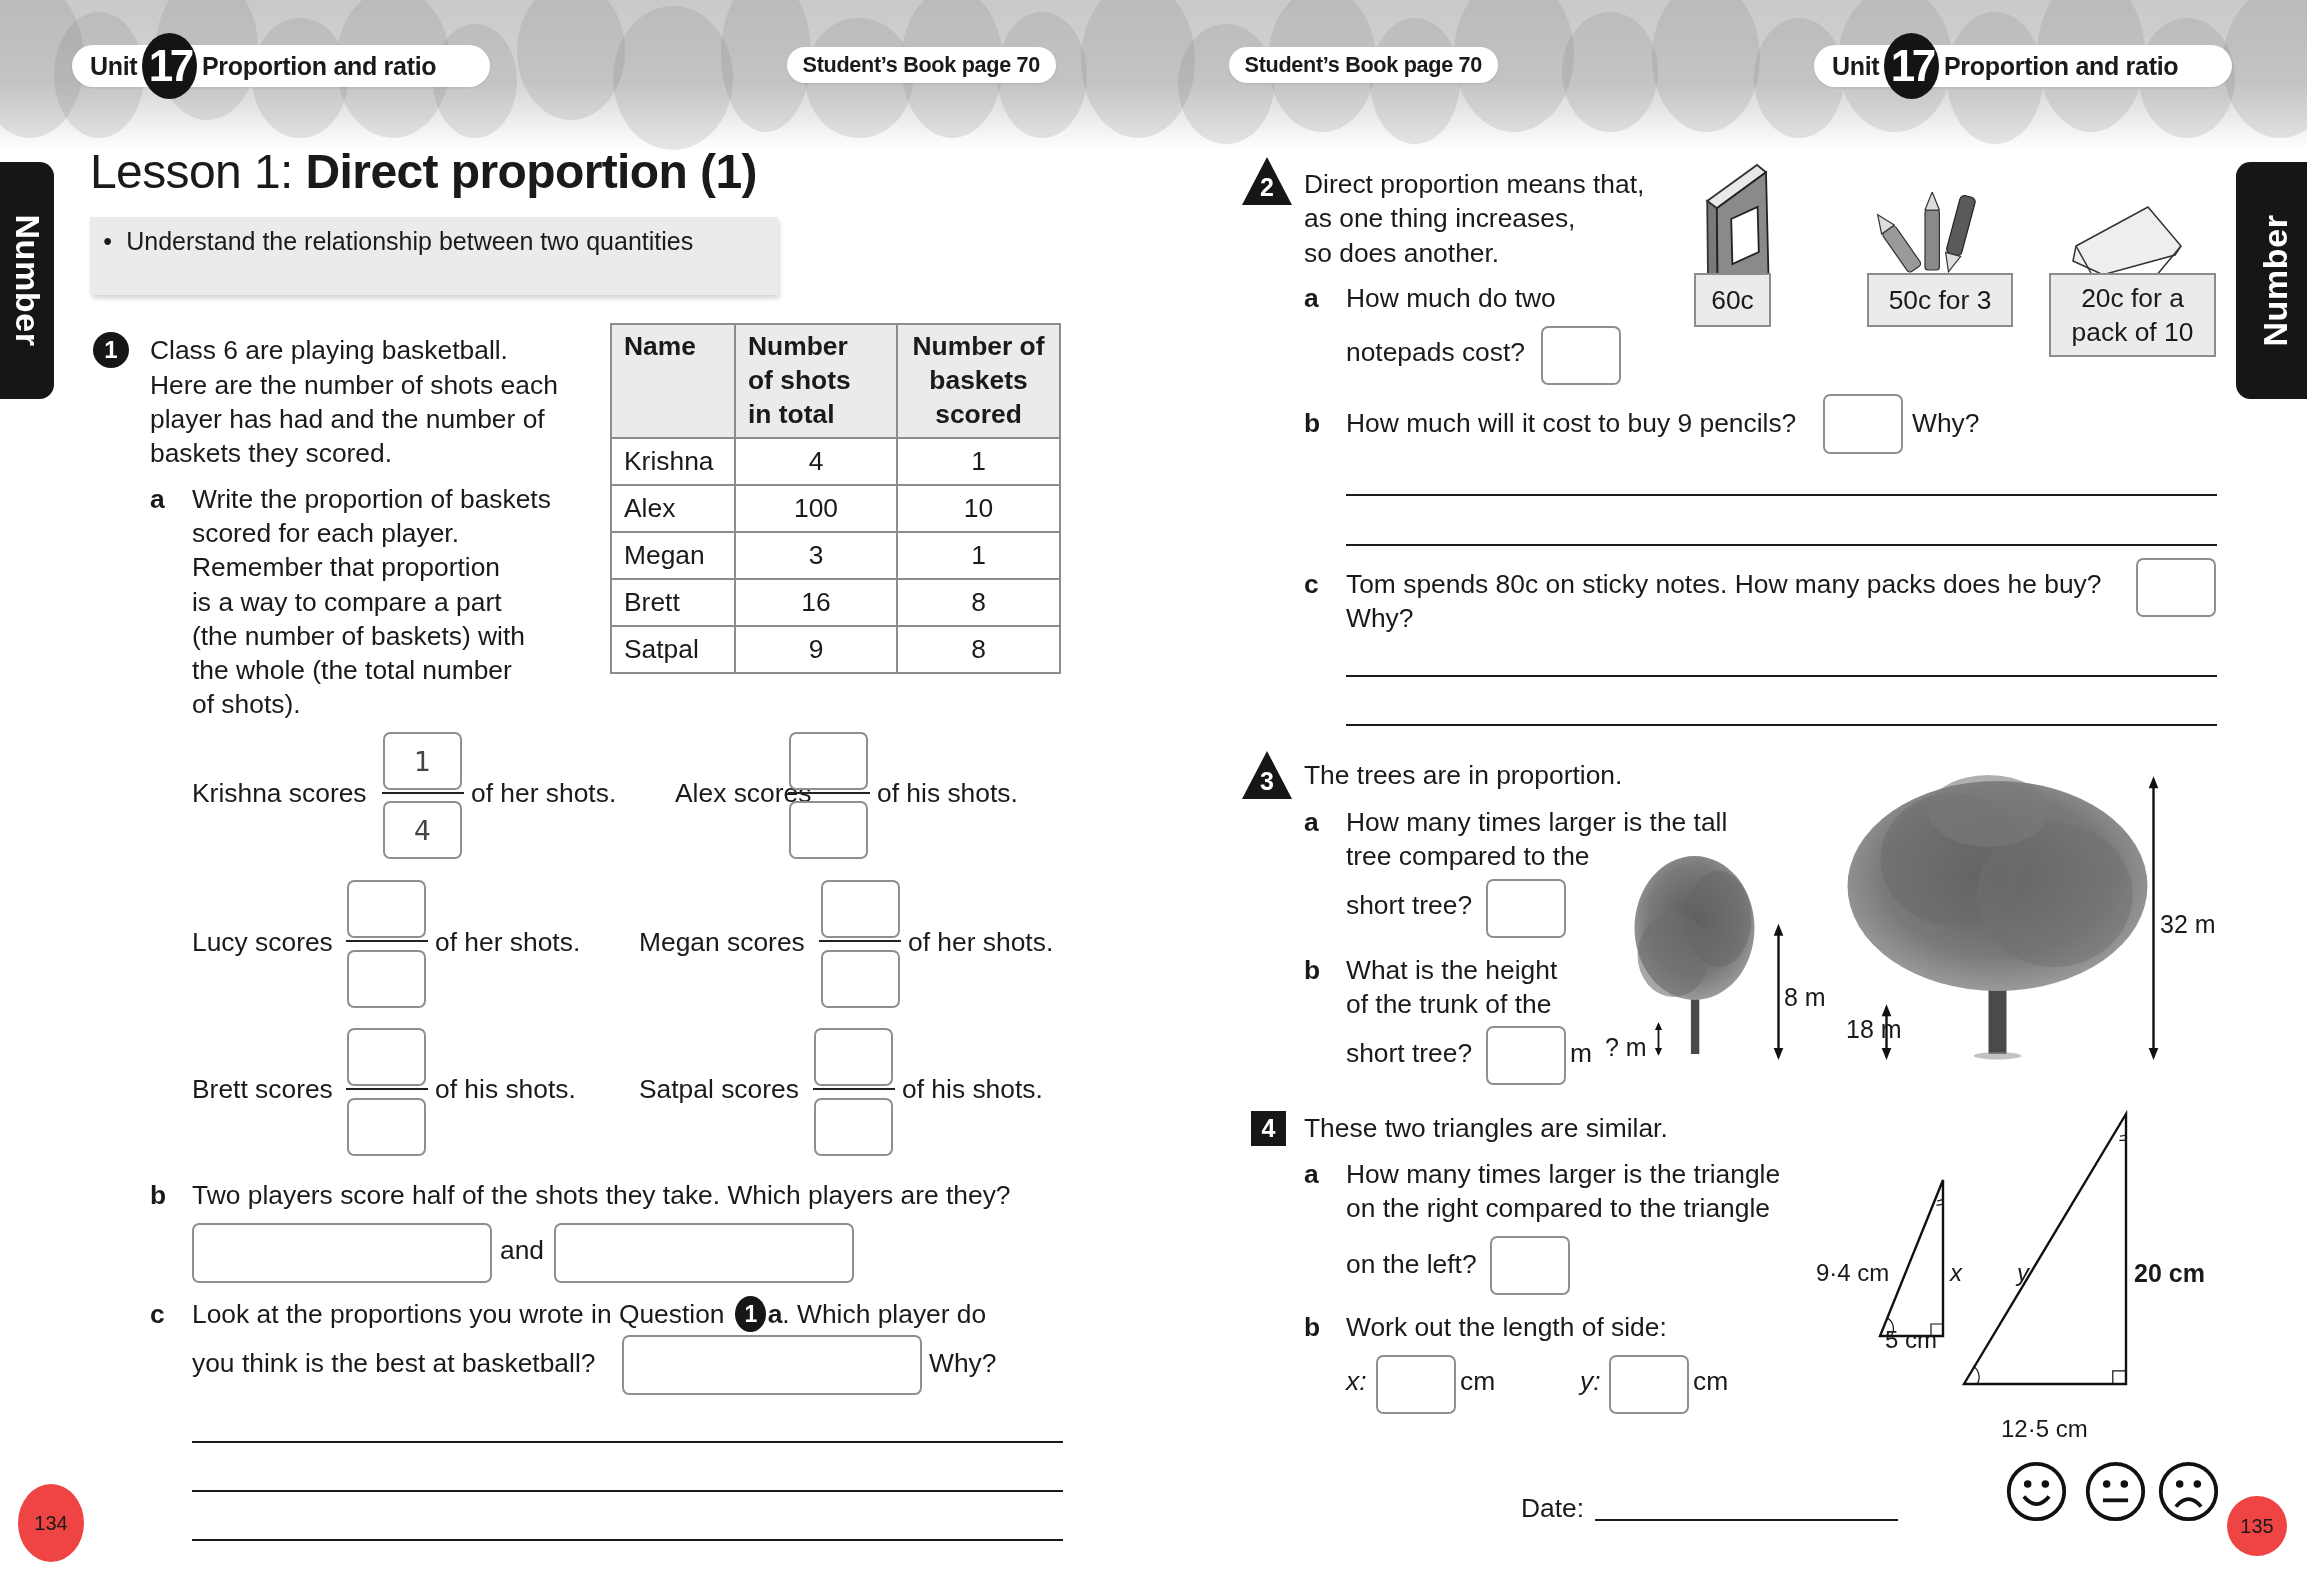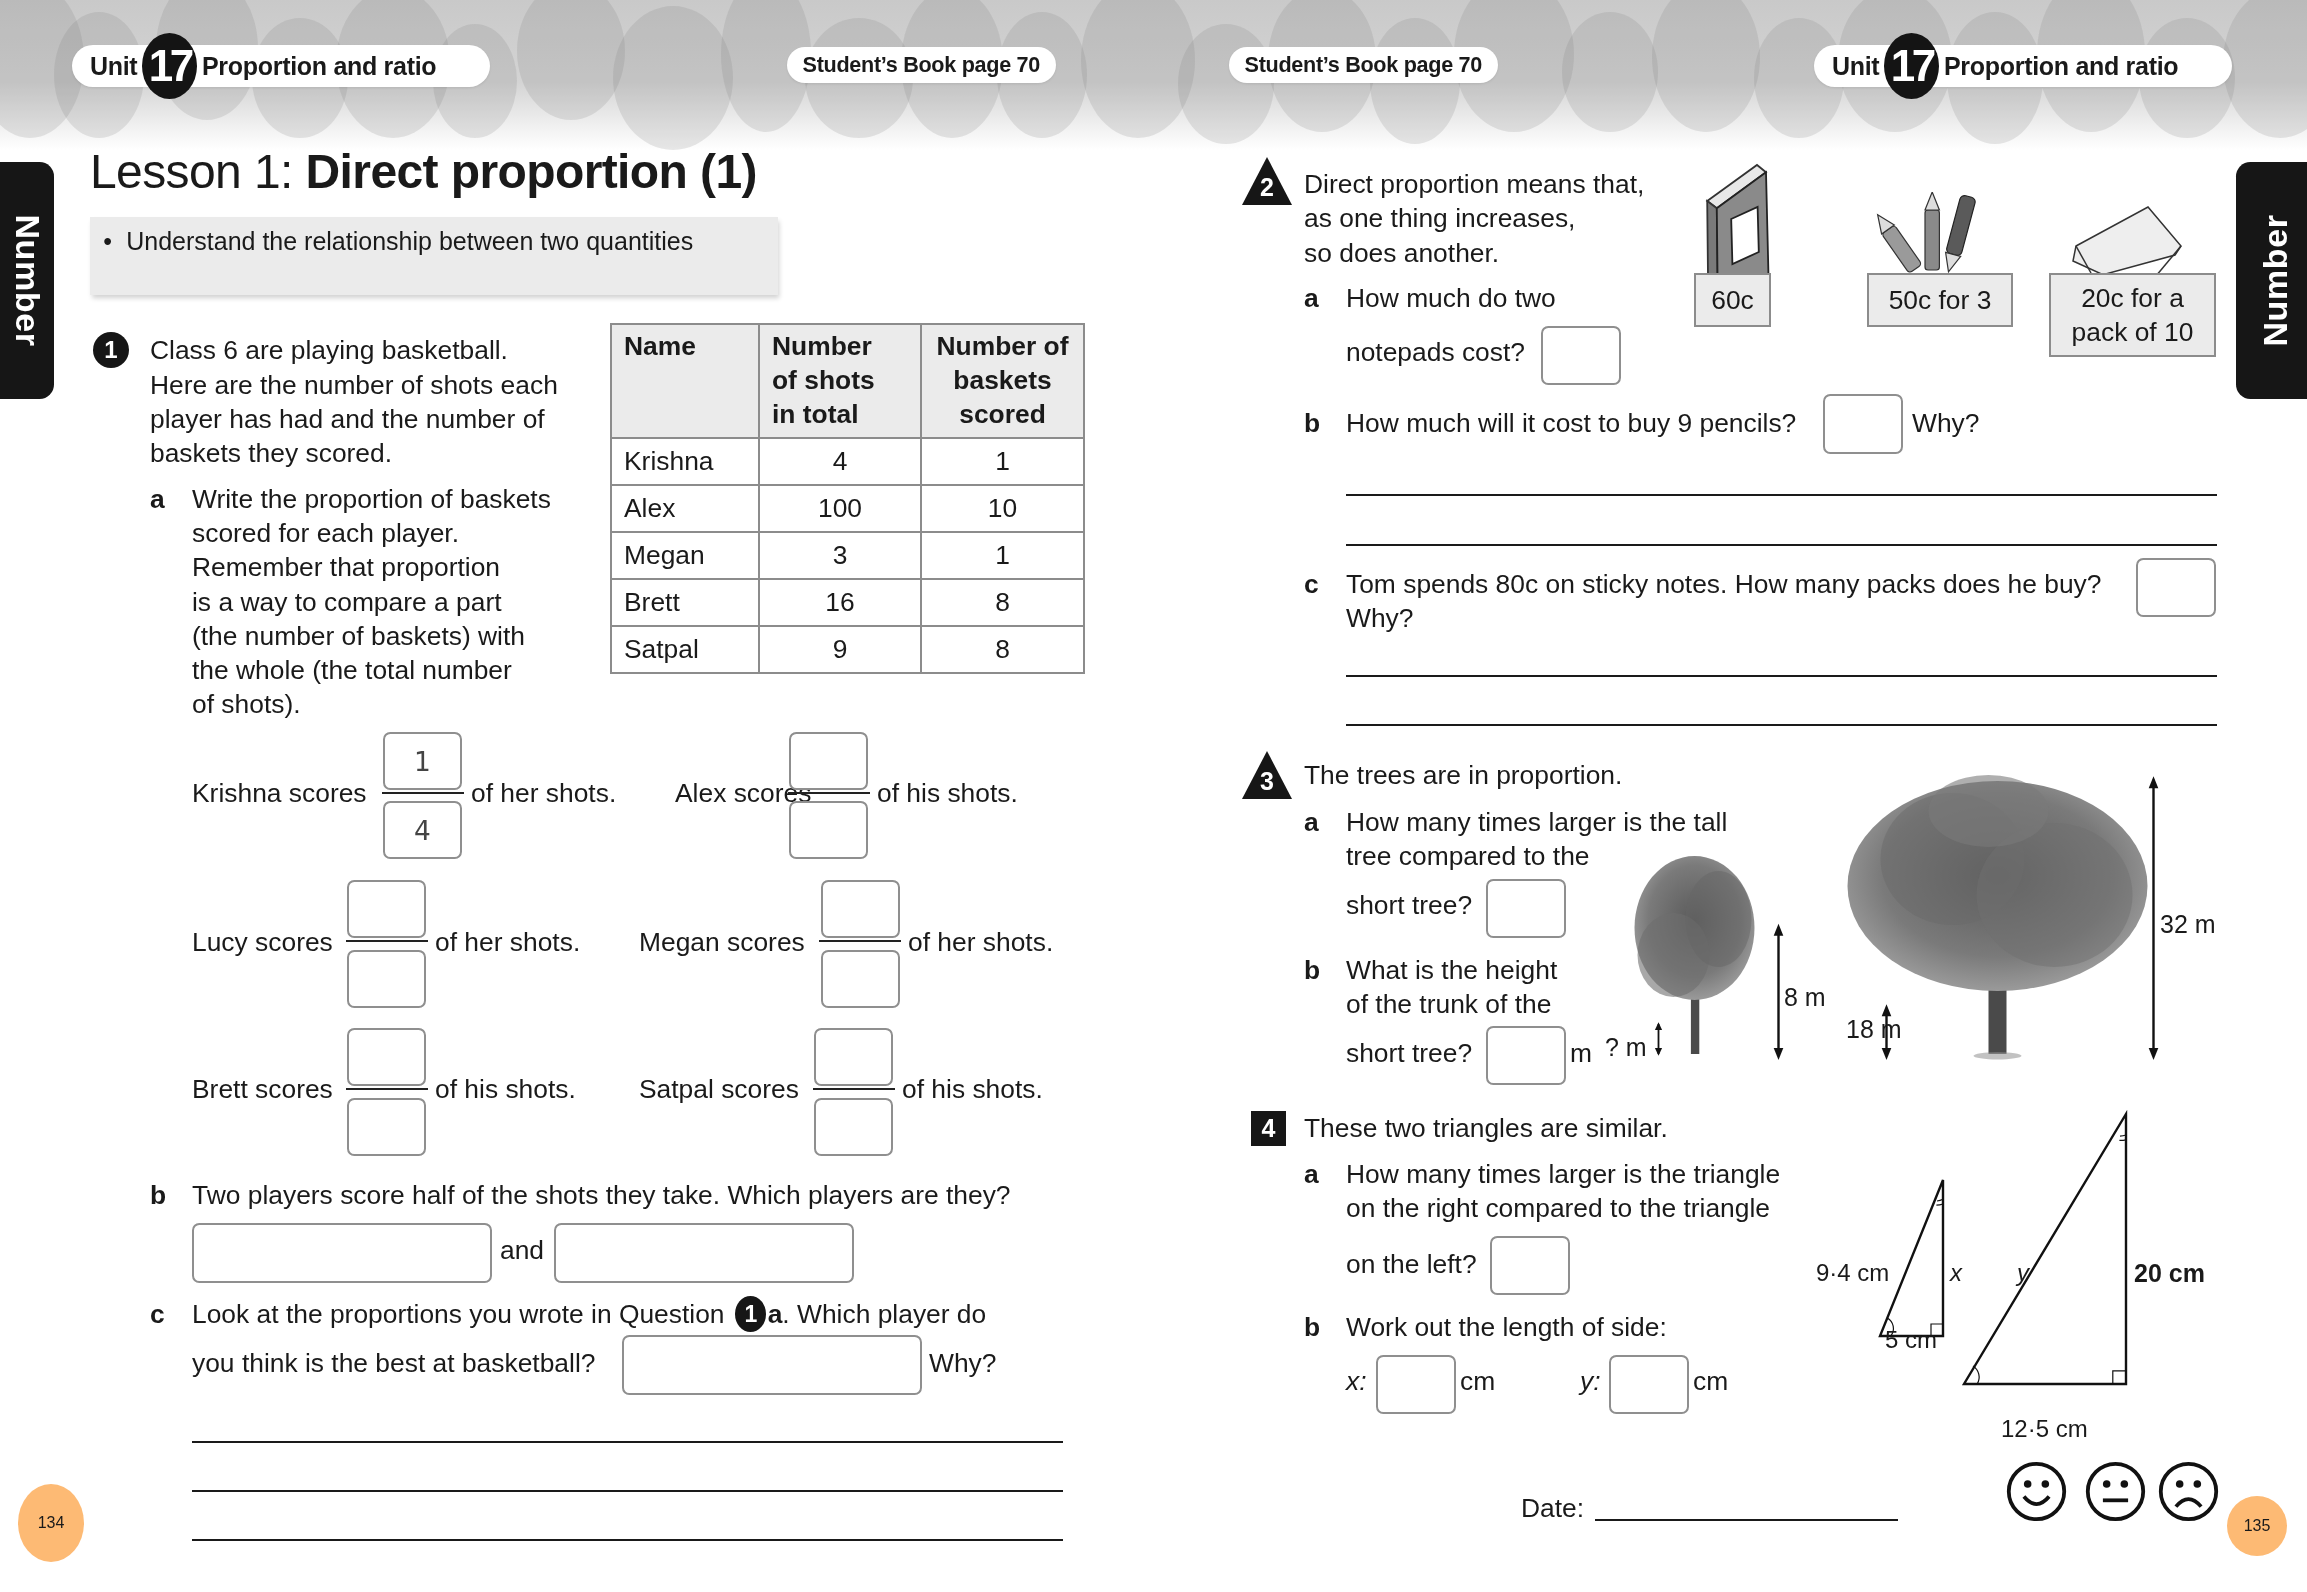--- a/index.html
+++ b/index.html
@@ -51,22 +51,22 @@
   .data-table td.num { text-align: center; }
 
   
   .frac-box { position: absolute; width: 79px; height: 58px; border: 2.4px solid #8f8f8f; border-radius: 7.2px; background: #fff;
     display: flex; align-items: center; justify-content: center; font-size: 26.4px; color: #444; font-family: "DejaVu Sans", sans-serif; }
   .frac-line { position: absolute; height: 2.4px; background: #222; }
 
   .ans-box { position: absolute; border: 2.4px solid #8f8f8f; border-radius: 7.2px; background: #fff; }
   .write-line { position: absolute; height: 2.4px; background: #1a1a1a; }
 
-  .page-num { position: absolute; width: 66px; height: 78px; border-radius: 50%; background: #fdba74; display: flex;
-    align-items: center; justify-content: center; font-size: 16px; }
+  .page-num { position: absolute; width: 66px; height: 78px; border-radius: 50%; background: #ef4444; display: flex;
+    align-items: center; justify-content: center; font-size: 20px; }
 
   .qtri { position: absolute; width: 0; height: 0; border-left: 25px solid transparent; border-right: 25px solid transparent; border-bottom: 48px solid #161616; }
   .qtri-num { position: absolute; color: #fff; font-weight: bold; font-size: 25px; width: 50px; text-align: center; }
   .qsquare { position: absolute; width: 35px; height: 35px; background: #161616; color: #fff; font-weight: bold; font-size: 25px;
     display: flex; align-items: center; justify-content: center; }
 
   .price-box { position: absolute; background: #ebebeb; border: 2.4px solid #8c8c8c; font-size: 26.4px; line-height: 34px;
     display: flex; align-items: center; justify-content: center; text-align: center; }
 
   .face { position: absolute; width: 63px; height: 63px; }
@@ -147,21 +147,21 @@
 <div class="txt" style="left:192px;top:516px;">scored for each player.</div>
 <div class="txt" style="left:192px;top:550px;">Remember that proportion</div>
 <div class="txt" style="left:192px;top:585px;">is a way to compare a part</div>
 <div class="txt" style="left:192px;top:619px;">(the number of baskets) with</div>
 <div class="txt" style="left:192px;top:653px;">the whole (the total number</div>
 <div class="txt" style="left:192px;top:687px;">of shots).</div>
 
 <table class="data-table">
   <thead>
     <tr>
-      <th style="width:148px;margin-top:48px;">
+      <th style="width:124px;margin-top:48px;">
         <div>Name</div>
       </th>
       <th style="width:162px;">
         <div>Number</div>
         <div>of shots</div>
         <div>in total</div>
       </th>
       <th style="width:163px;text-align:center;">
         <div>Number of</div>
         <div>baskets</div>

